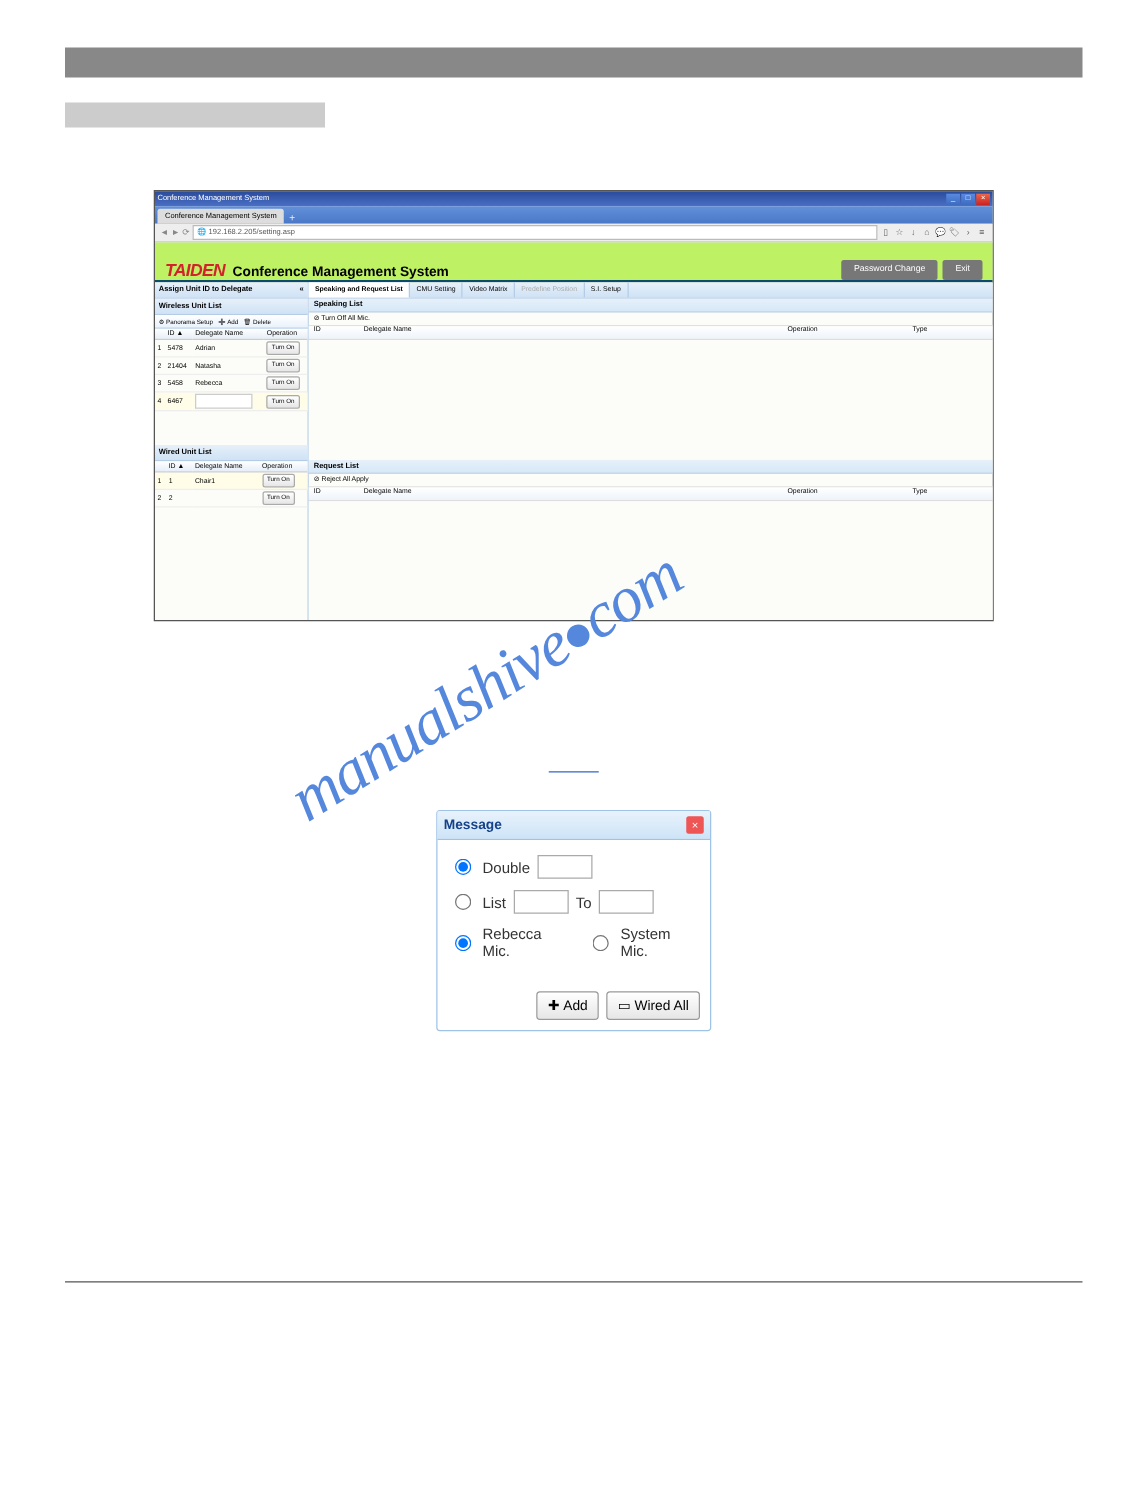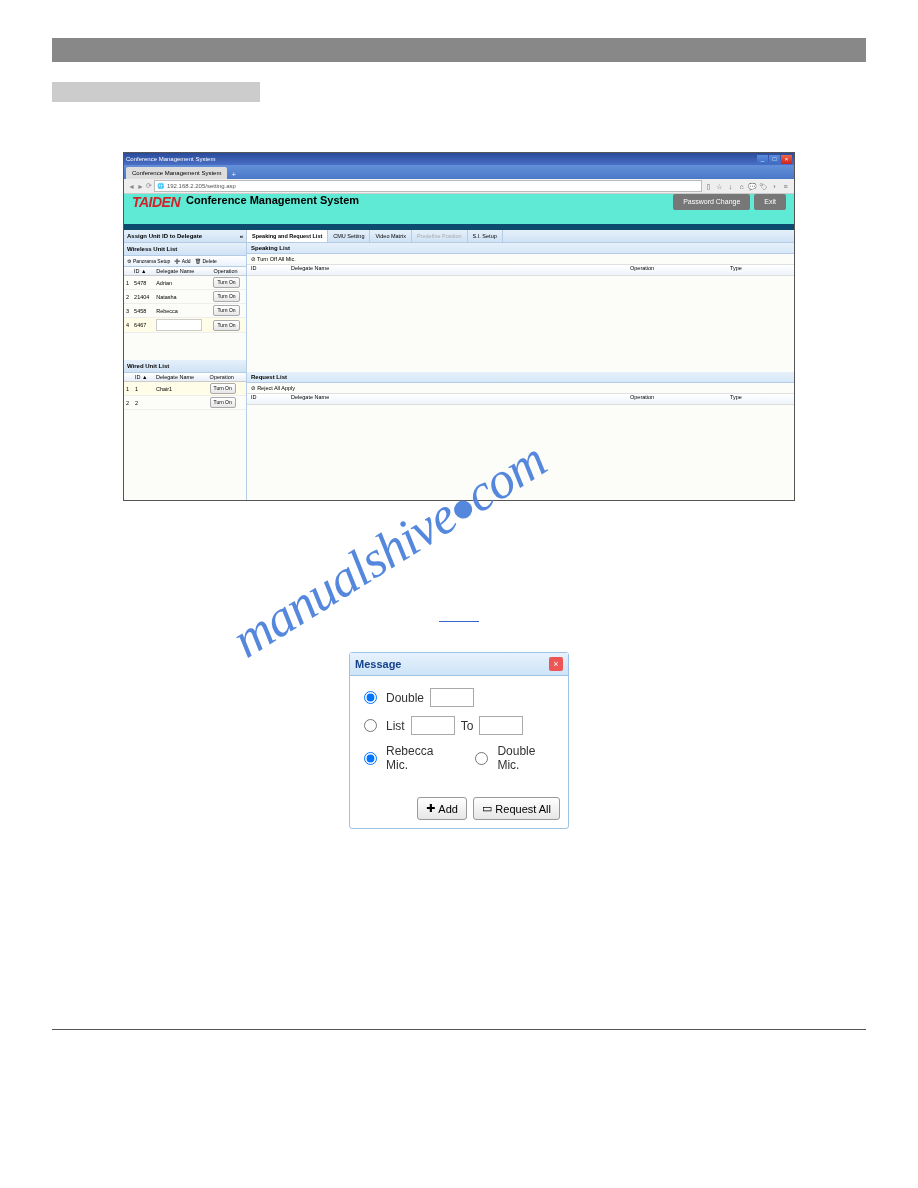--- a/index.html
+++ b/index.html
@@ -12,21 +12,21 @@
 .win-btns{display:flex;gap:1px}
 .win-btn{width:11px;height:9px;background:linear-gradient(#5a8adf,#3c6cc0);font-size:6px;text-align:center;line-height:9px;color:#fff}
 .win-btn.close{background:linear-gradient(#e64,#c22)}
 .tabbar{height:14px;background:linear-gradient(#6290d8,#4a78c8);display:flex;align-items:end;padding-left:2px}
 .brtab{background:#ddd;height:12px;padding:0 6px;font-size:6px;line-height:12px;border-radius:2px 2px 0 0}
 .tabplus{color:#eee;font-size:8px;margin-left:4px}
 .addrbar{height:14px;background:#eee;border-bottom:1px solid #ccc;display:flex;align-items:center;padding:0 4px;gap:2px}
 .addrnav{font-size:7px;color:#888}
 .addrinput{flex:1;height:10px;background:#fff;border:1px solid #bbb;font-size:6px;padding:0 3px;line-height:10px;color:#555}
 .addricon{width:9px;height:9px;font-size:7px;text-align:center;line-height:9px;color:#666}
-.appheader{height:30px;background:#5eead4;border-bottom:6px solid #0c4a6e;display:flex;align-items:flex-start;padding:0 8px}
+.appheader{height:30px;background:#bef264;border-bottom:2px solid #0c4a6e;display:flex;align-items:flex-end;padding:0 8px}
 .logo{color:#d2232a;font-weight:900;font-size:14px;letter-spacing:-0.5px;font-style:italic}
 .apptitle{font-size:11px;font-weight:700;margin-left:6px}
 .hbtn{height:16px;padding:0 10px;background:#777;color:#fff;font-size:7px;line-height:16px;border-radius:2px}
 .appbody{display:flex;height:270px;background:#fcfdf8}
 .leftpane{width:122px;border-right:1px solid #b5cce6;display:flex;flex-direction:column}
 .panelhdr{height:12px;background:linear-gradient(#e6f0fa,#cfe2f5);border-bottom:1px solid #b5cce6;font-size:6px;font-weight:700;padding:0 3px;line-height:12px;display:flex;justify-content:space-between}
 .toolbar{height:10px;background:linear-gradient(#fff,#e9f2fb);border-bottom:1px solid #b5cce6;display:flex;align-items:center;gap:4px;padding:0 3px;font-size:5px}
 .tbl{font-size:5.5px;width:100%;border-collapse:collapse}
 .tbl th{background:linear-gradient(#fff,#e6eef8);border-bottom:1px solid #ccc;text-align:left;padding:1px 2px;font-weight:400}
 .tbl td{padding:1px 2px;border-bottom:1px solid #eee}
@@ -220,29 +220,29 @@
         <span>List</span>
         <input type="text" style="">
         <span>To</span>
         <input type="text" style="">
       </div>
       <div class="row">
         <input type="radio" name="mic" checked="" style="">
         <span>Rebecca Mic.</span>
         <span style="width:14px"></span>
         <input type="radio" name="mic" style="">
-        <span>Double Mic.</span>
+        <span>System Mic.</span>
       </div>
     </div>
     <div class="dlgactions">
       <div class="dbtn">
           <span>✚</span>
           <span>Add</span>
         </div>
       <div class="dbtn">
           <span>▭</span>
-          <span>Request All</span>
+          <span>Wired All</span>
         </div>
     </div>
   </div>
 
   <div class="footer-line"></div>
 </div>
 
 </body></html>

